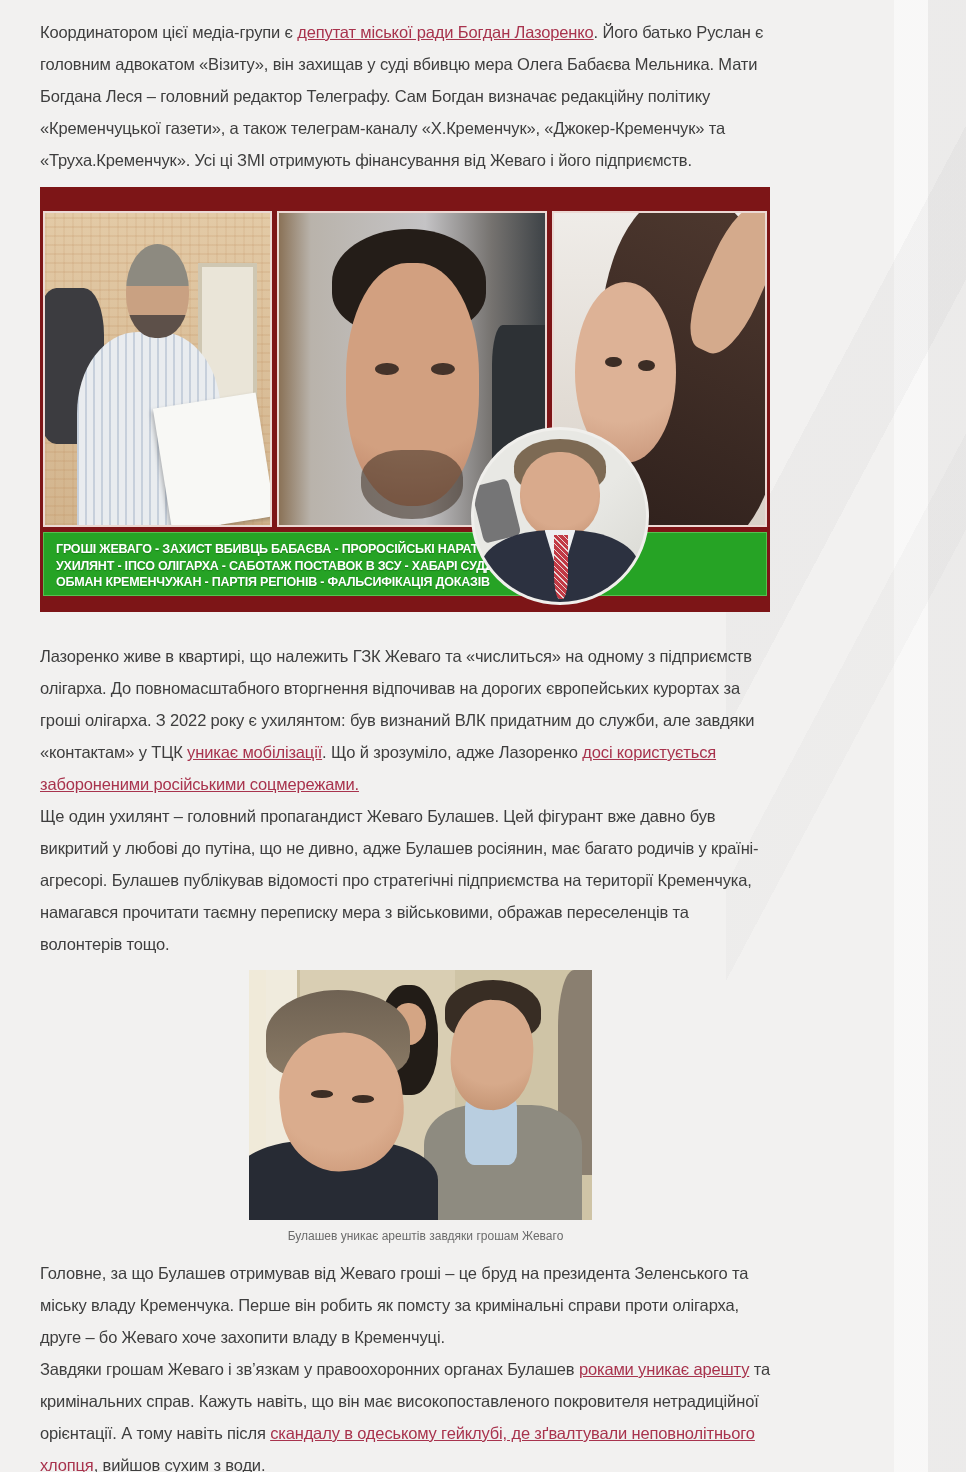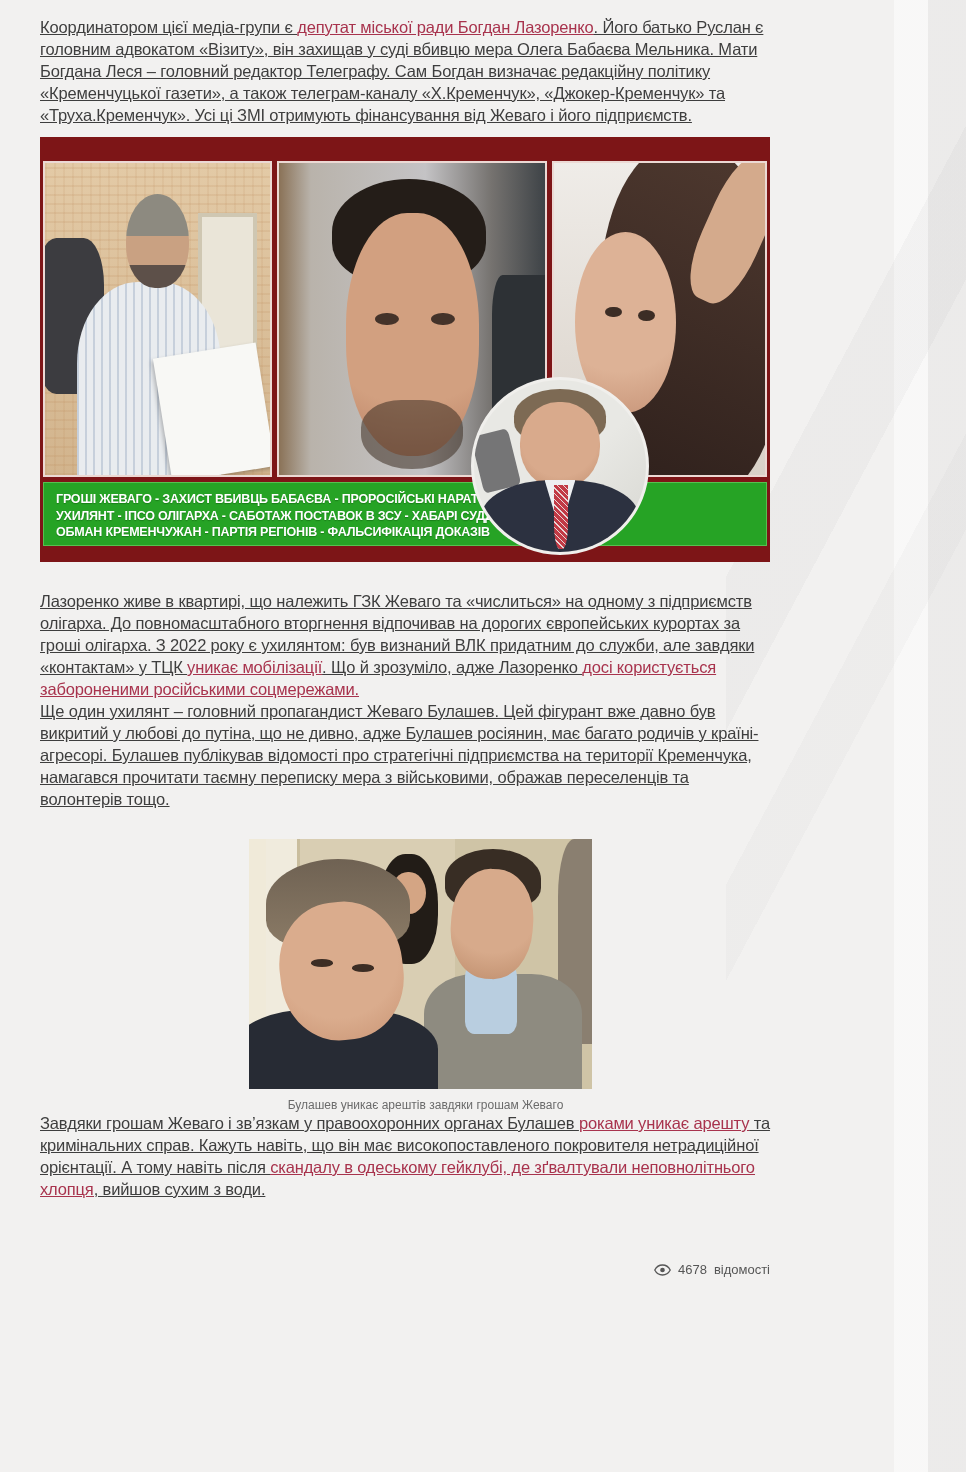--- a/index.html
+++ b/index.html
@@ -14,21 +14,21 @@
   .bg-art {
     position:absolute; right:0; top:0; width:240px; height:100%;
     background:
       linear-gradient(118deg, transparent 30%, rgba(120,120,125,0.05) 30%, rgba(120,120,125,0.05) 38%, transparent 38%),
       linear-gradient(118deg, transparent 46%, rgba(120,120,125,0.04) 46%, rgba(120,120,125,0.04) 51%, transparent 51%),
       linear-gradient(90deg, transparent 70%, rgba(255,255,255,0.5) 70%, rgba(255,255,255,0.5) 84%, rgba(120,120,125,0.05) 84%);
     pointer-events:none;
   }
   .content { position:absolute; left:40px; top:16px; width:730px; }
   p.para {
-    font-size:16.5px; line-height:22px; letter-spacing:-0.15px;text-decoration:underline;
+    font-size:16.5px; line-height:32px; letter-spacing:-0.15px;
   }
   p.para a.lnk, a.lnk { color:#a8334d; text-decoration:underline; cursor:pointer; }
   .mt-img { margin-top:11px; }
   .mt-p   { margin-top:28px; }
   .mt-p2  { margin-top:0; }
 
   
   .collage {
     position:relative; width:730px; height:425px; background:#7d1517; overflow:hidden;
   }
@@ -95,21 +95,21 @@
   .circle .sgn   { left:2%; top:30%; width:22%; height:34%; background:rgba(40,40,45,0.6); border-radius:12%; transform:rotate(-14deg); }
   .circle .hairz { left:23%; top:5%; width:54%; height:32%; border-radius:50% 50% 40% 40%; background:#7d6a54; }
   .circle .facez { left:27%; top:13%; width:46%; height:50%; border-radius:48%;
                    background:radial-gradient(circle at 50% 42%, #d9aa8c 0 60%, #c08e6f 100%); }
   .circle .suitz { left:4%; top:58%; width:92%; height:48%; border-radius:45% 45% 0 0; background:#2c3140; }
   .circle .shirtz{ left:41%; top:58%; width:18%; height:30%; background:#eef0f2; clip-path:polygon(0 0,100% 0,50% 100%); }
   .circle .tiez  { left:46.5%; top:61%; width:8%; height:37%;
                    background:repeating-linear-gradient(45deg,#c23a45 0 3px,#e7d9d9 3px 4px); border-radius:0 0 40% 40%; }
 
   
-  .fig2 { margin:29px auto 0 auto; width:394px;padding-left:41px; }
+  .fig2 { margin:10px auto 0 auto; width:394px;padding-left:41px; }
   .photo2 { position:relative; width:343px; height:250px; overflow:hidden;
     background:linear-gradient(90deg,#f0ead9 0 6%, #d9ceb3 6% 60%, #cfc4a6 60% 100%); }
   .photo2 span { position:absolute; display:block; }
   .photo2 .p2door  { left:5%; top:0; width:10%; height:100%; background:#f0ebdd; border-right:3px solid #c9bd9d; }
   .photo2 .p2wHair { left:38%; top:6%; width:17%; height:44%; background:#221c17; border-radius:45%; }
   .photo2 .p2wFace { left:41.5%; top:13%; width:10%; height:17%; background:#d4a584; border-radius:50%; }
   .photo2 .p2m1Hair{ left:5%; top:8%; width:42%; height:36%; border-radius:50% 50% 32% 32%;
                      background:linear-gradient(180deg,#6f6253,#8b7b66); }
   .photo2 .p2m1Face{ left:9%; top:25%; width:36%; height:55%; border-radius:46%; transform:rotate(-7deg);
                      background:radial-gradient(circle at 48% 40%, #daac8d 0 58%, #c99474 100%); }
@@ -196,20 +196,21 @@
       <span class="p2m2Face"></span>
       <span class="p2m1Suit"></span>
       <span class="p2m1Hair"></span>
       <span class="p2m1Face"></span>
       <span class="p2m1EyeL"></span>
       <span class="p2m1EyeR"></span>
     </div>
     <figcaption class="caption">Булашев уникає арештів завдяки грошам Жеваго</figcaption>
   </figure>
 
+  <p class="para mt-p2" style="margin-top:14px"><span>Головне, за що Булашев отримував від Жеваго гроші – це бруд на президента Зеленського та міську владу Кременчука. Перше він робить як помсту за кримінальні справи проти олігарха, друге – бо Жеваго хоче захопити владу в Кременчуці.</span></p>
 
   <p class="para mt-p2"><span>Завдяки грошам Жеваго і зв’язкам у правоохоронних органах Булашев </span><a class="lnk" href="#">роками уникає арешту</a><span> та кримінальних справ. Кажуть навіть, що він має високопоставленого покровителя нетрадиційної орієнтації. А тому навіть після </span><a class="lnk" href="#">скандалу в одеському гейклубі, де зґвалтували неповнолітнього хлопця</a><span>, вийшов сухим з води.</span></p>
 
   <div class="views">
     <span>
       <svg width="17" height="12" viewBox="0 0 17 12">
         <path d="M8.5 1 C4.5 1 1.8 4 0.8 6 C1.8 8 4.5 11 8.5 11 C12.5 11 15.2 8 16.2 6 C15.2 4 12.5 1 8.5 1 Z" fill="none" stroke="#565656" stroke-width="1.3"></path>
         <circle cx="8.5" cy="6" r="2.3" fill="#565656"></circle>
       </svg>
     </span>

